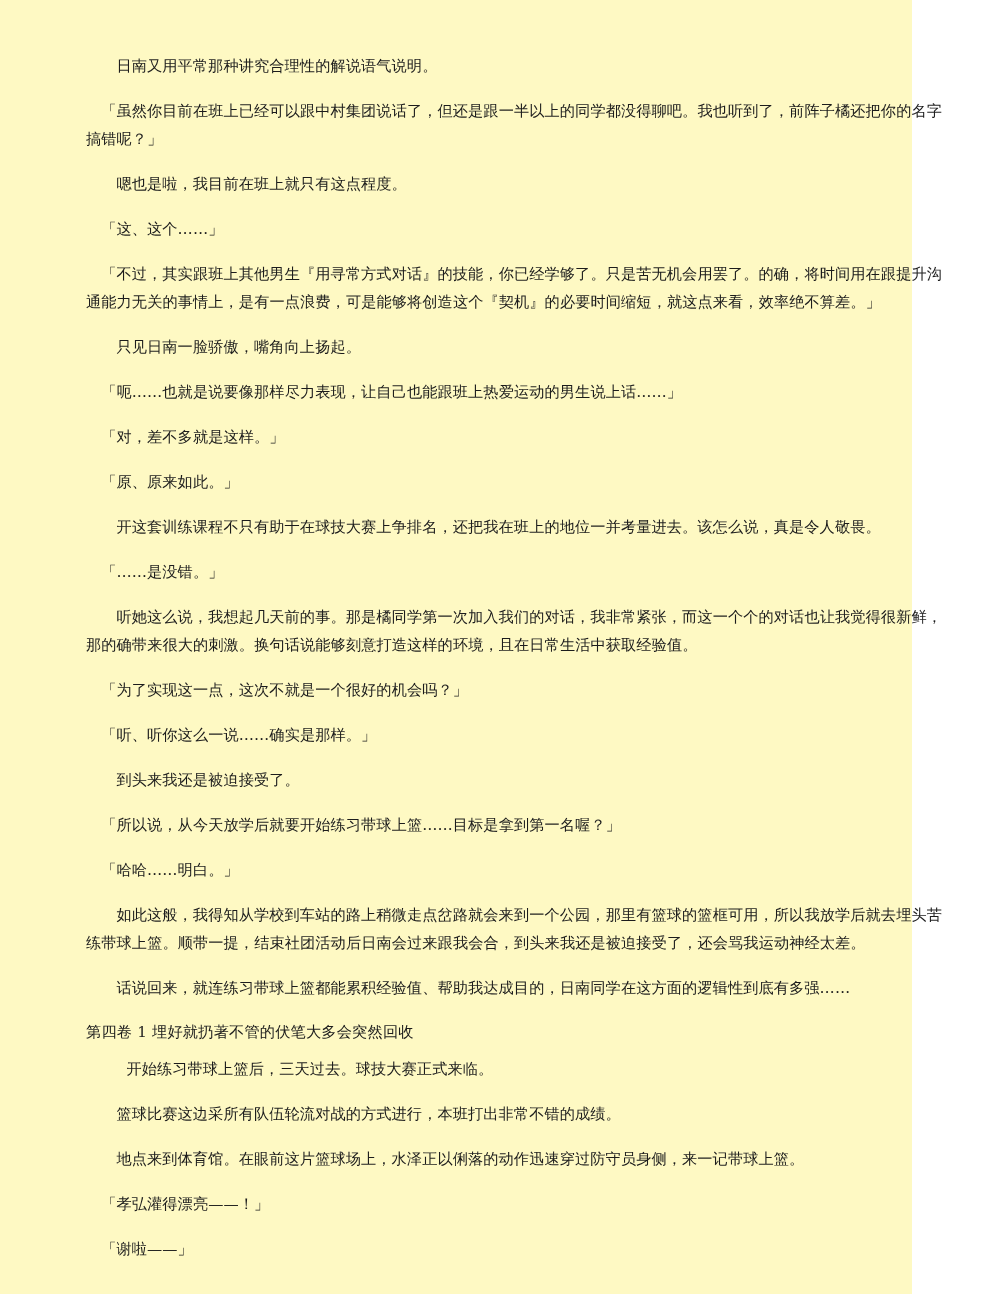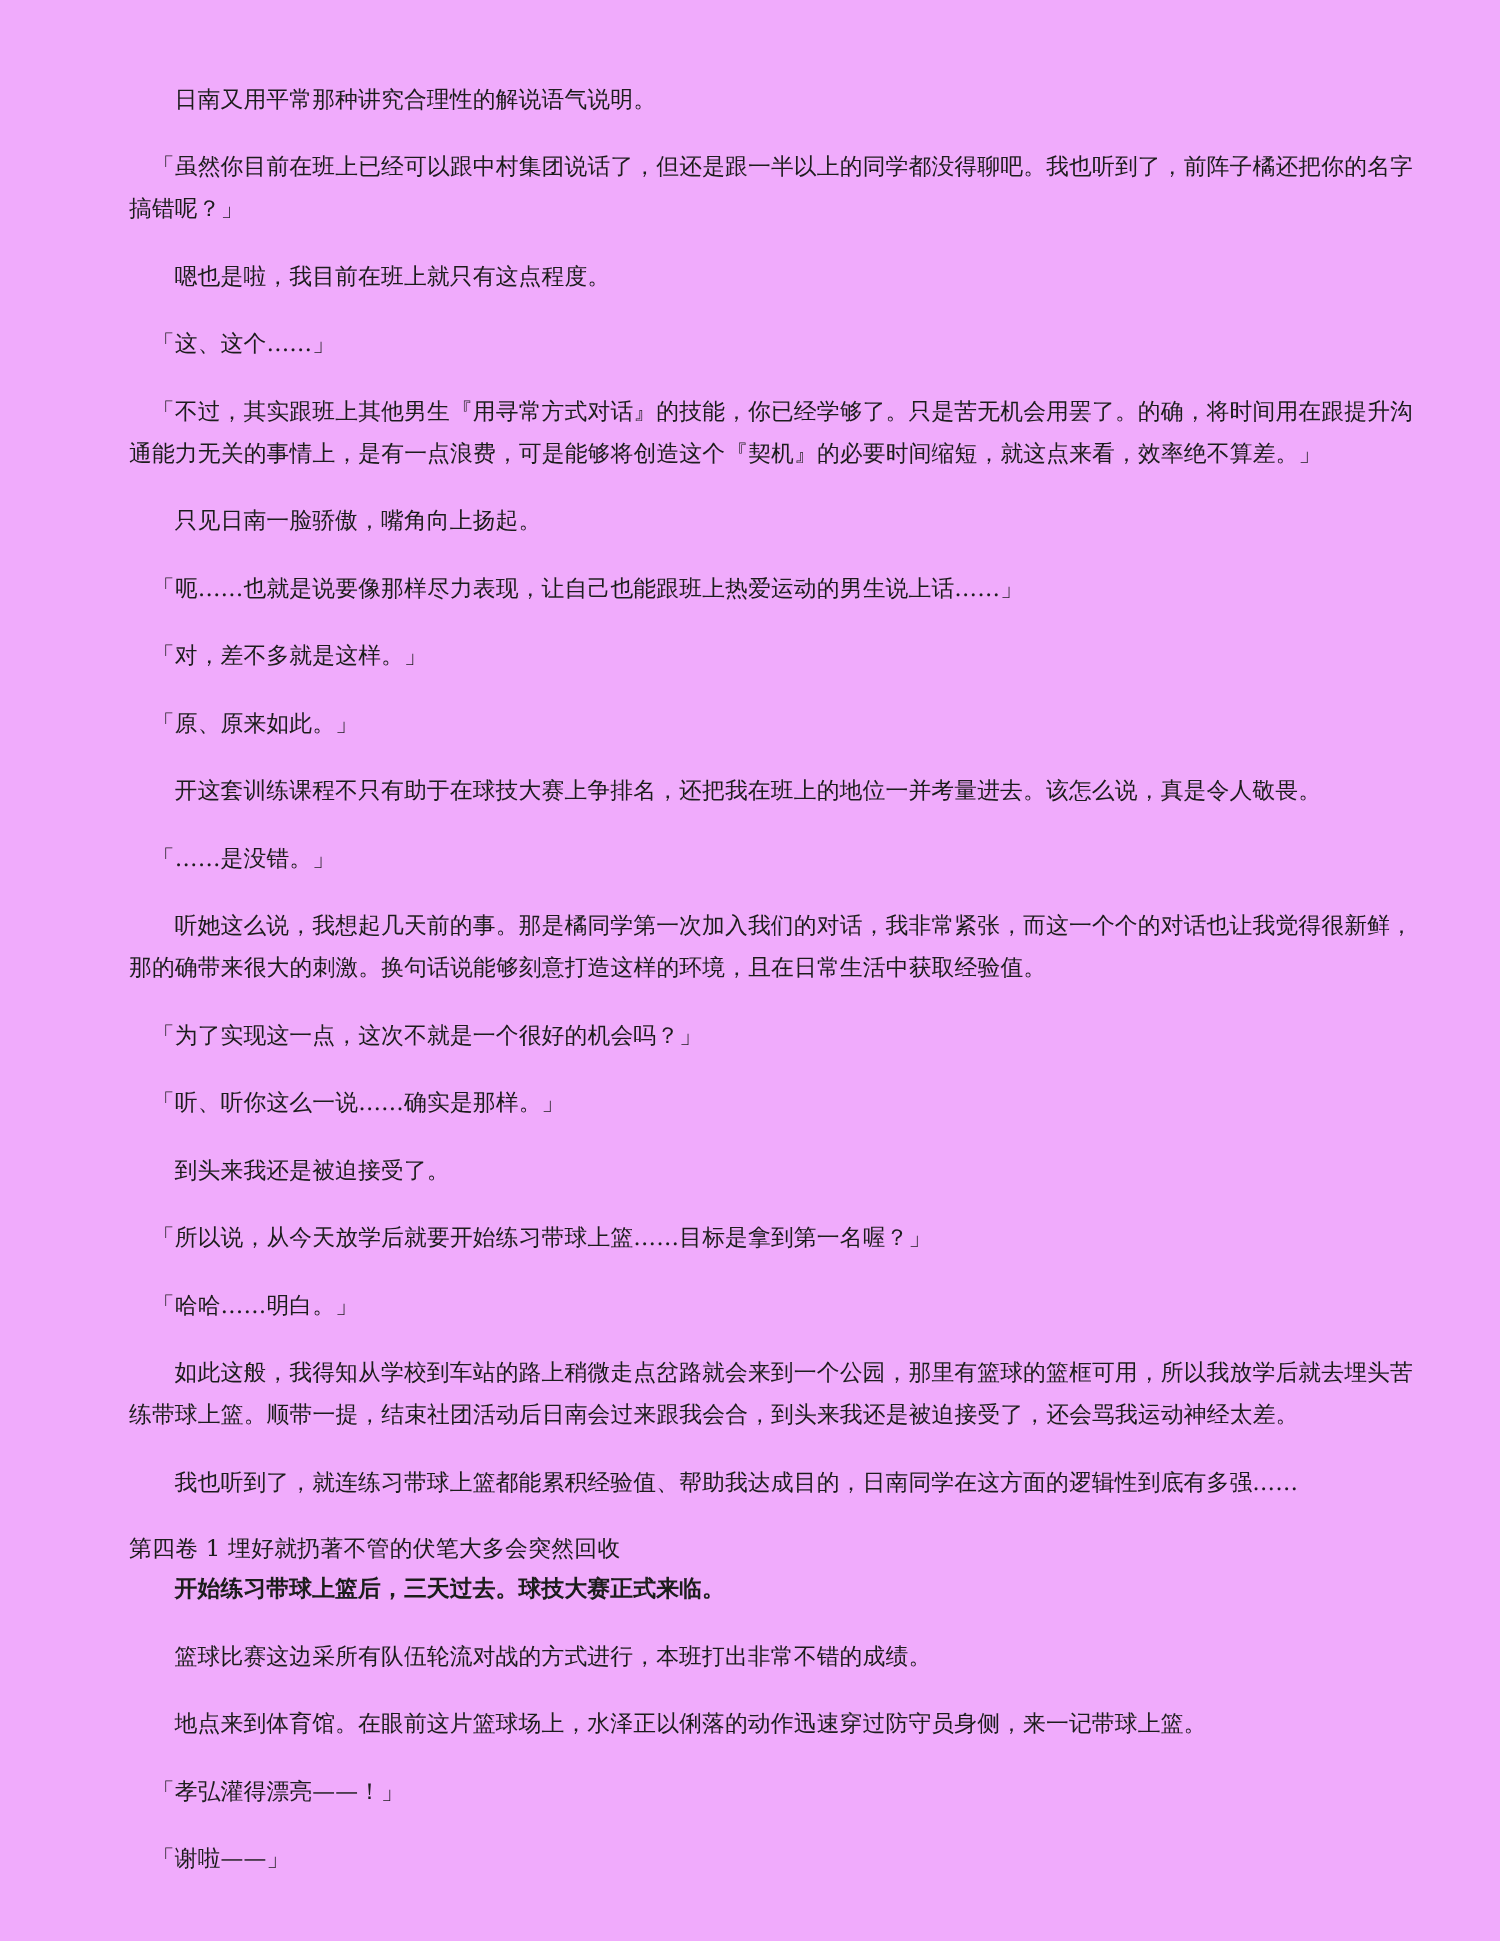--- a/index.html
+++ b/index.html
@@ -10,23 +10,23 @@
   }
   body {
     width: 1000px;
     height: 1294px;
     overflow: hidden;
     font-family: "DejaVu Serif", "Liberation Serif", serif;
     color: #1a1a1a;
   }
   .page {
     position: relative;
-    width: 1000px;
+    width: 912px;
     height: 1294px;
-    background: #f0abfc;
+    background: #fef9c3;
     box-sizing: border-box;
     padding: 52px 60px 0 86px;
   }
   .content {
     width: 856px;
   }
   p.para {
     margin: 0 0 17px 0;
     font-size: 15.2px;
     line-height: 28px;
@@ -48,22 +48,21 @@
     padding: 0;
     font-size: 15.2px;
     line-height: 26px;
     font-weight: normal;
     text-indent: 0;
     letter-spacing: 0.2px;
     font-family: "DejaVu Serif", "Liberation Serif", serif;
     color: #1c1c1c;
   }
   .chapter-block p.para {
-    margin: 0;
-    font-weight: bold;
+    margin: 10px;
   }
 </style>
 </head>
 <body>
 
 <div class="page">
   <div class="content">
 
     <p class="para">日南又用平常那种讲究合理性的解说语气说明。</p>
     <p class="para dialogue">「虽然你目前在班上已经可以跟中村集团说话了，但还是跟一半以上的同学都没得聊吧。我也听到了，前阵子橘还把你的名字搞错呢？」</p>
@@ -76,21 +75,21 @@
     <p class="para dialogue">「原、原来如此。」</p>
     <p class="para">开这套训练课程不只有助于在球技大赛上争排名，还把我在班上的地位一并考量进去。该怎么说，真是令人敬畏。</p>
     <p class="para dialogue">「……是没错。」</p>
     <p class="para">听她这么说，我想起几天前的事。那是橘同学第一次加入我们的对话，我非常紧张，而这一个个的对话也让我觉得很新鲜，那的确带来很大的刺激。换句话说能够刻意打造这样的环境，且在日常生活中获取经验值。</p>
     <p class="para dialogue">「为了实现这一点，这次不就是一个很好的机会吗？」</p>
     <p class="para dialogue">「听、听你这么一说……确实是那样。」</p>
     <p class="para">到头来我还是被迫接受了。</p>
     <p class="para dialogue">「所以说，从今天放学后就要开始练习带球上篮……目标是拿到第一名喔？」</p>
     <p class="para dialogue">「哈哈……明白。」</p>
     <p class="para">如此这般，我得知从学校到车站的路上稍微走点岔路就会来到一个公园，那里有篮球的篮框可用，所以我放学后就去埋头苦练带球上篮。顺带一提，结束社团活动后日南会过来跟我会合，到头来我还是被迫接受了，还会骂我运动神经太差。</p>
-    <p class="para">我也听到了，就连练习带球上篮都能累积经验值、帮助我达成目的，日南同学在这方面的逻辑性到底有多强……</p>
+    <p class="para">话说回来，就连练习带球上篮都能累积经验值、帮助我达成目的，日南同学在这方面的逻辑性到底有多强……</p>
 
     <div class="chapter-block">
       <h2 class="chapter-title">第四卷 1 埋好就扔著不管的伏笔大多会突然回收</h2>
       <p class="para">开始练习带球上篮后，三天过去。球技大赛正式来临。</p>
     </div>
 
     <p class="para">篮球比赛这边采所有队伍轮流对战的方式进行，本班打出非常不错的成绩。</p>
     <p class="para">地点来到体育馆。在眼前这片篮球场上，水泽正以俐落的动作迅速穿过防守员身侧，来一记带球上篮。</p>
     <p class="para dialogue">「孝弘灌得漂亮——！」</p>
     <p class="para dialogue">「谢啦——」</p>

